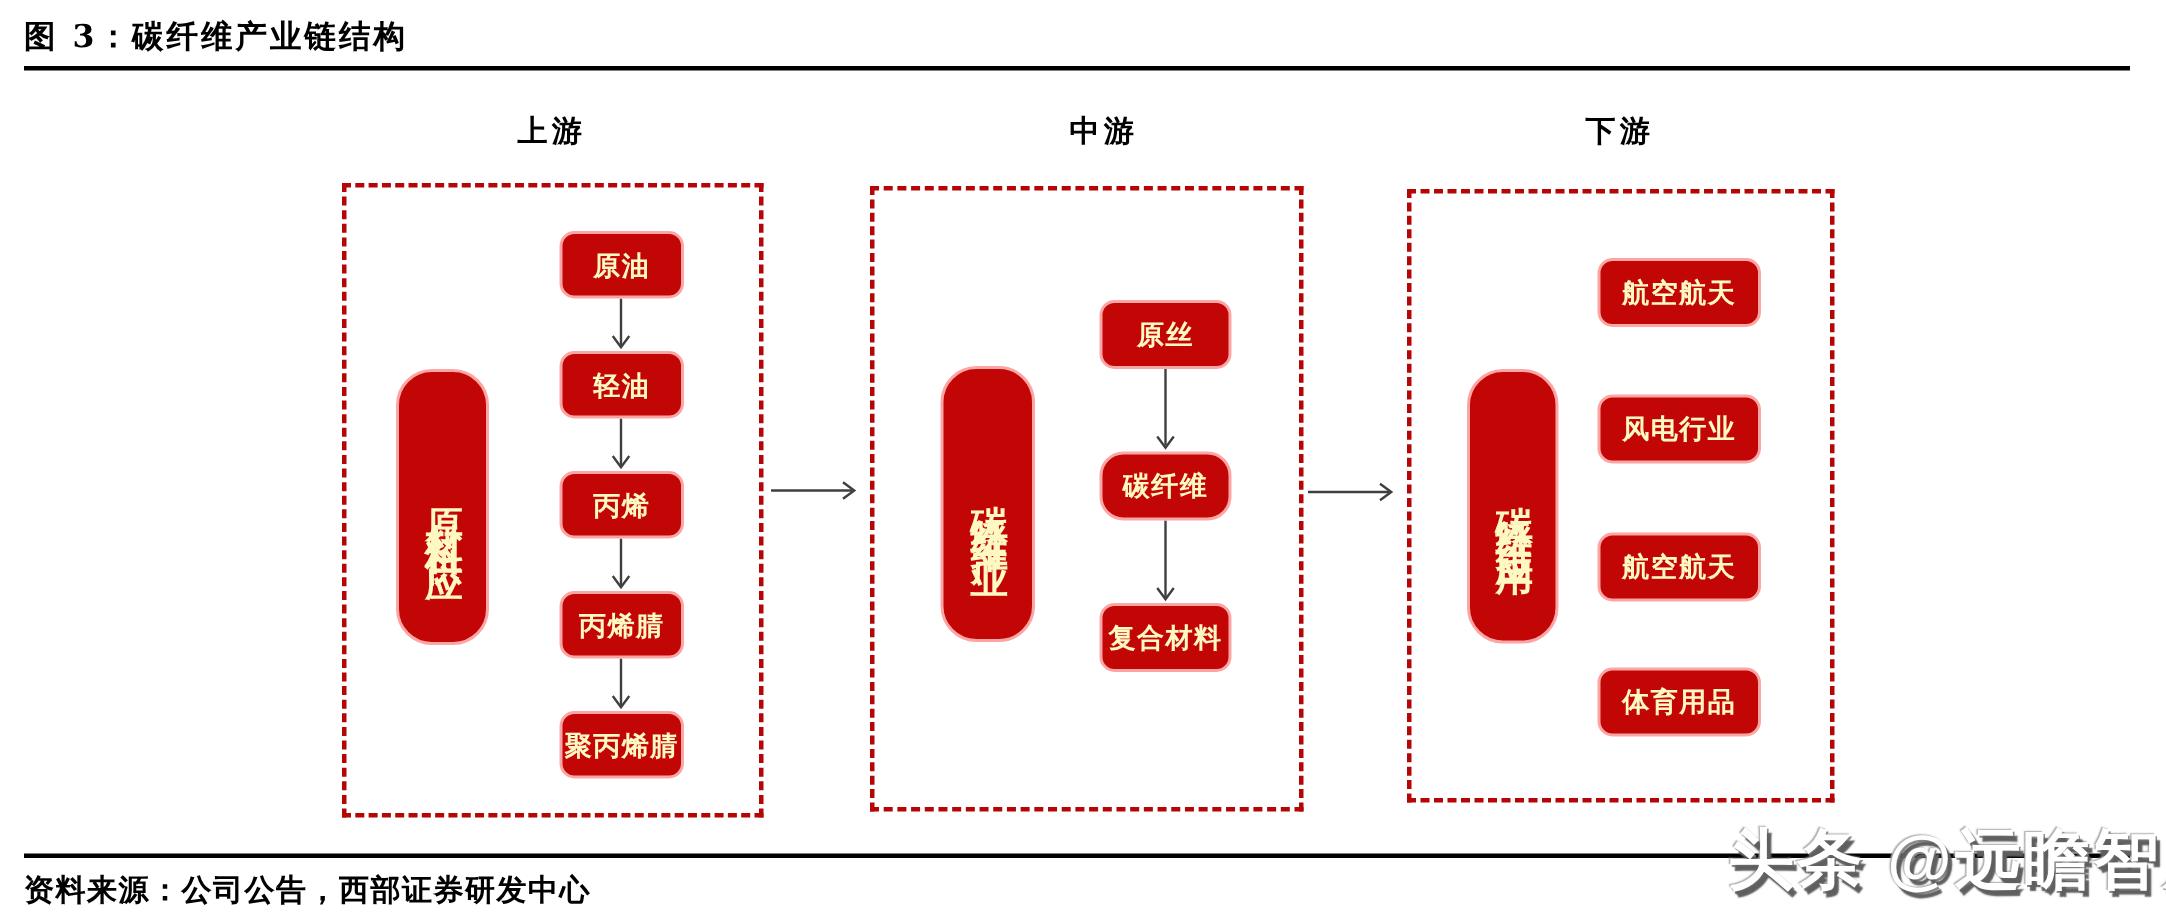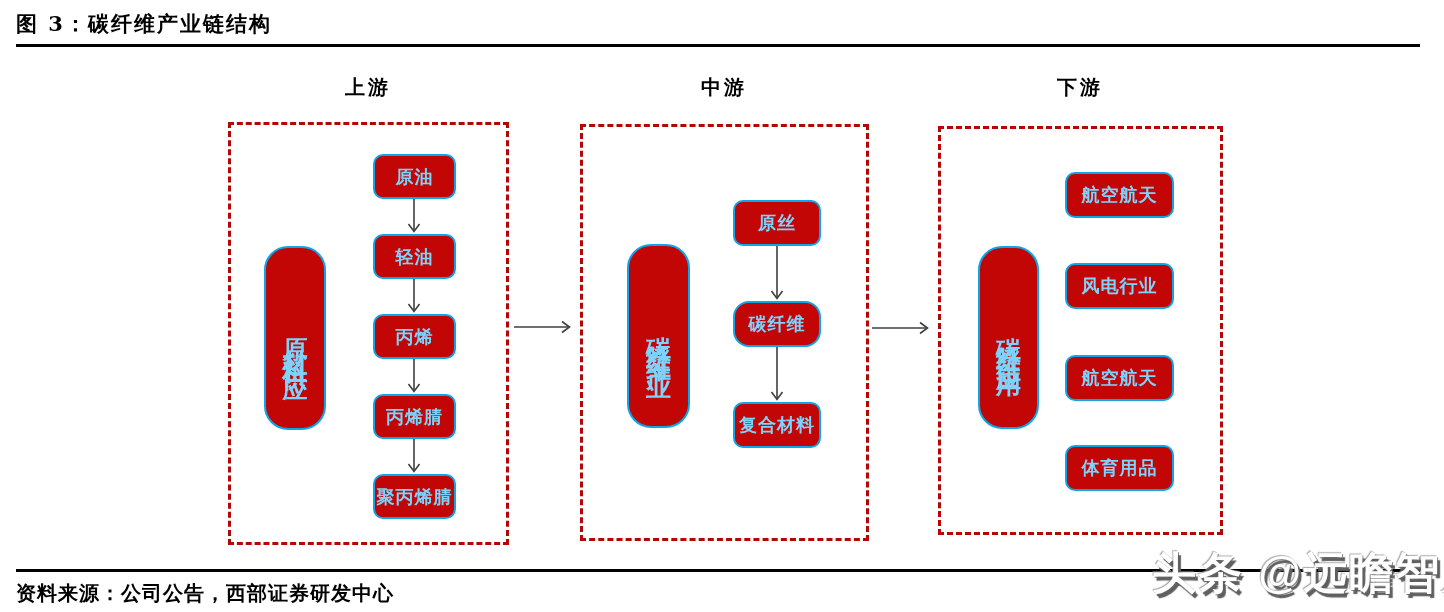--- a/index.html
+++ b/index.html
@@ -12,28 +12,28 @@
     font-family:"DejaVu Serif","Liberation Serif",serif;letter-spacing:2px;
   }
   .rule{position:absolute;background:#000;height:3px;}
   .rule-top{left:16px;width:1404px;top:44px;}
   .rule-bottom{left:16px;width:1404px;top:569px;}
   .col-header{
     position:absolute;top:74px;font-size:20px;font-weight:bold;text-align:center;
     font-family:"DejaVu Serif","Liberation Serif",serif;letter-spacing:3px;
   }
   .h-up{left:228px;width:280px;}
-  .h-mid{left:580px;width:288px;}
+  .h-mid{left:592px;width:288px;}
   .h-down{left:938px;width:284px;}
   .dashed-box{position:absolute;border:3px dashed #b50505;box-sizing:border-box;}
   .box-up{left:228px;top:122px;width:281px;height:423px;}
   .box-mid{left:580px;top:124px;width:289px;height:417px;}
   .box-down{left:938px;top:126px;width:285px;height:409px;}
   .pill,.node{
-    position:absolute;background:#c20505;border:2px solid #0ea5e9;color:#7dd3fc;
+    position:absolute;background:#c20505;border:2px solid #fca5a5;color:#fef9c3;
     display:flex;align-items:center;justify-content:center;font-weight:bold;
     box-sizing:border-box;
   }
   .pill{
     border-radius:24px;font-size:25px;
     writing-mode:vertical-lr;text-orientation:upright;letter-spacing:9px;line-height:1;
     padding-top:6px;
   }
   .pill-up{left:33px;top:121px;width:62px;height:184px;}
   .pill-mid{left:44px;top:117px;width:63px;height:184px;}

